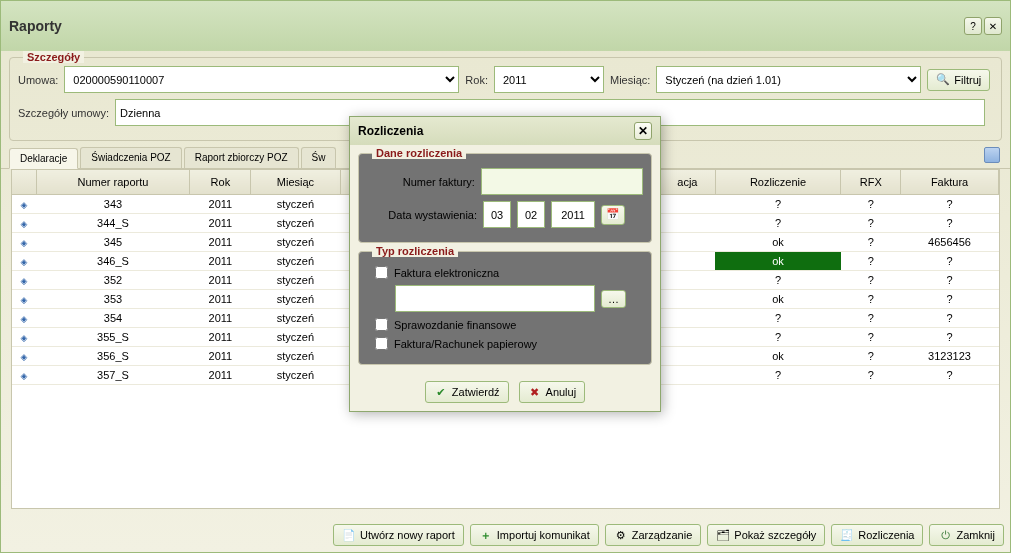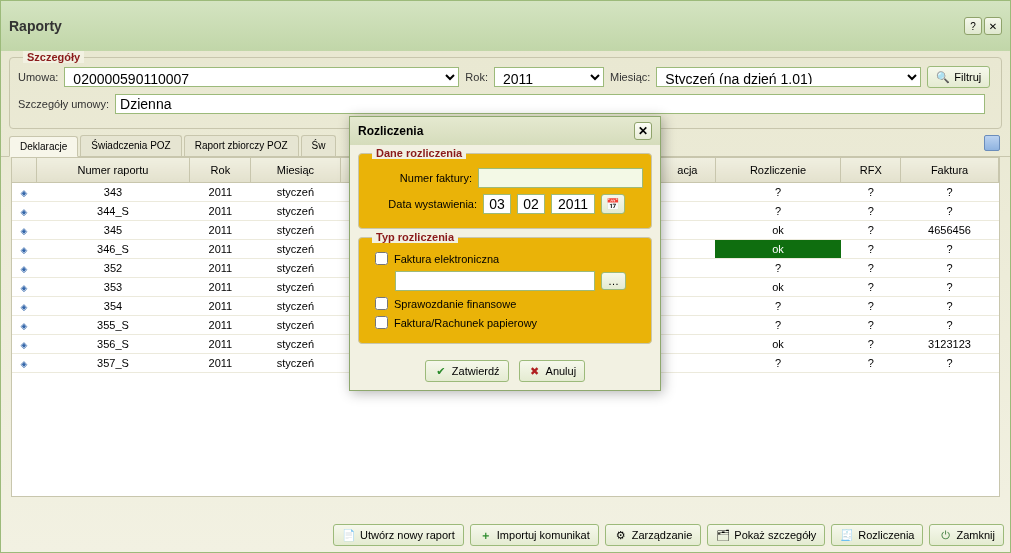--- a/index.html
+++ b/index.html
@@ -49,23 +49,23 @@
   padding: 0 4px;
   font-size: 11px;
   font-weight: bold;
   color: #8a1a1a;
 }
 .row { display: flex; align-items: center; gap: 6px; margin-bottom: 6px; }
 .row label { color: #333; }
 input[type=text], select {
   border: 1px solid #9cba7a;
   padding: 2px 4px;
-  font-size: 14px;
+  font-size: 11px;
   background: #fff;
-  height: 20px;
+  height: 27px;
 }
 select { background: #fff; }
 .btn {
   border: 1px solid #9cba7a;
   background: linear-gradient(#f6f8ec, #e4ebd1);
   padding: 3px 8px;
   border-radius: 3px;
   font-size: 11px;
   display: inline-flex;
   align-items: center;
@@ -134,21 +134,21 @@
 }
 .dialog .dlg-close {
   width: 18px; height: 18px;
   border: 1px solid #8fa36b;
   background: linear-gradient(#fdfdf7, #e9edd8);
   border-radius: 3px;
   display: flex; align-items: center; justify-content: center;
   font-weight: bold;
   cursor: pointer;
 }
-.dlg-body .fieldset { margin: 8px; background: #eab308;}
+.dlg-body .fieldset { margin: 8px; background: #737373;}
 .dlg-row { display: flex; align-items: center; gap: 6px; margin: 6px 0; }
 .dlg-row label { width: 110px; text-align: right; }
 .dlg-footer { display: flex; justify-content: center; gap: 10px; padding: 8px; }
 .chk-row { display: flex; align-items: center; gap: 6px; margin: 6px 0; padding-left: 8px;}
 input[type=checkbox] { width: 13px; height: 13px; }
 .icon { display:inline-flex; align-items:center; justify-content:center; width:14px; height:14px; }
 .save-icon { width:16px;height:16px;border:1px solid #6b8dbb;background:linear-gradient(#bcd3f0,#8fb3e0);border-radius:2px;}
 .row-icon{color:#3366aa;font-size:9px;}
 .grid-wrap{height:340px;overflow:hidden;margin:0 10px 6px 10px;border:1px solid #c8c6ad;background:#fff;}
 </style>

